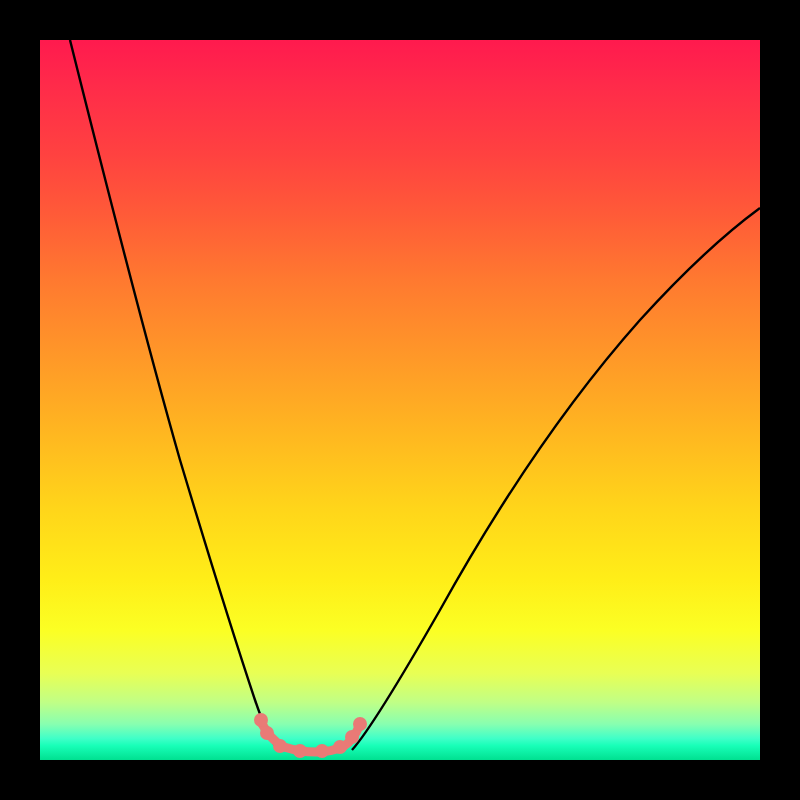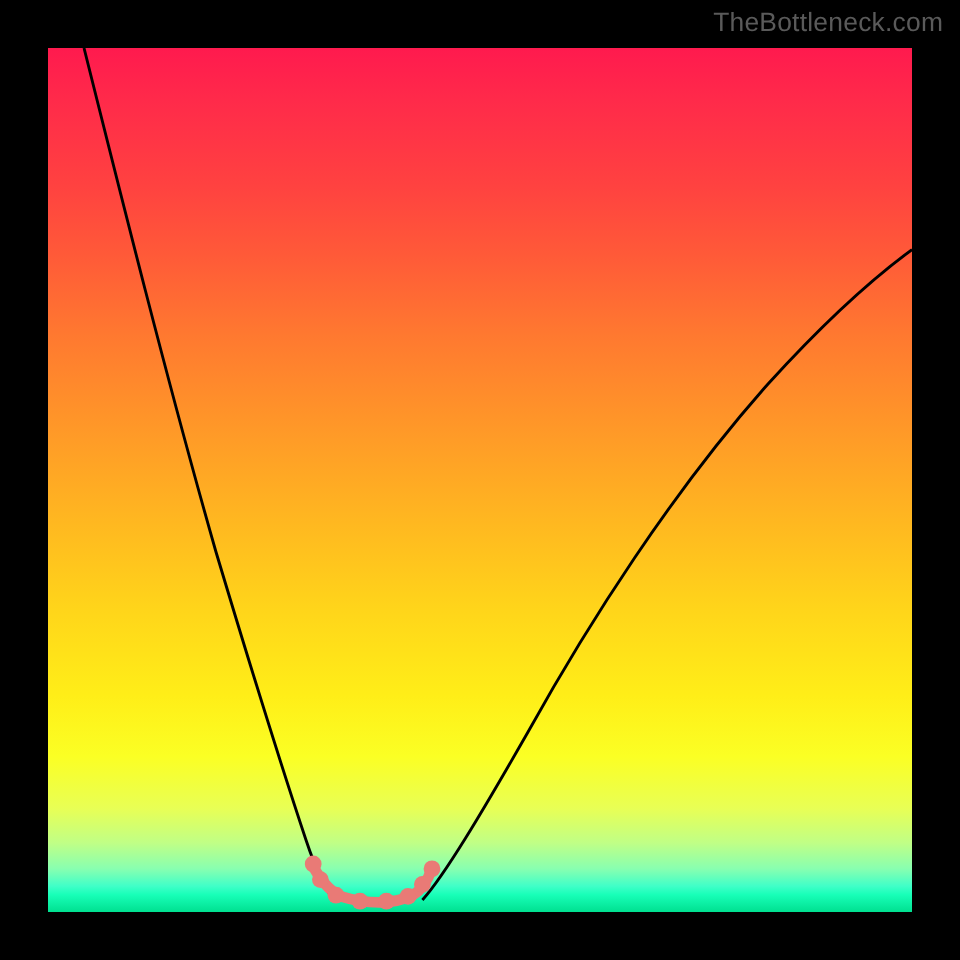--- a/index.html
+++ b/index.html
@@ -102,14 +102,13 @@
         <circle cx="240" cy="706" r="7"></circle>
         <circle cx="260" cy="711" r="7"></circle>
         <circle cx="282" cy="711" r="7"></circle>
         <circle cx="300" cy="707" r="7"></circle>
         <circle cx="312" cy="697" r="7"></circle>
         <circle cx="320" cy="684" r="7"></circle>
       </g>
     </svg>
   </div>
 
-  <div class="watermark">TheBottleneck.com</div>
 </div>
 
 </body></html>

